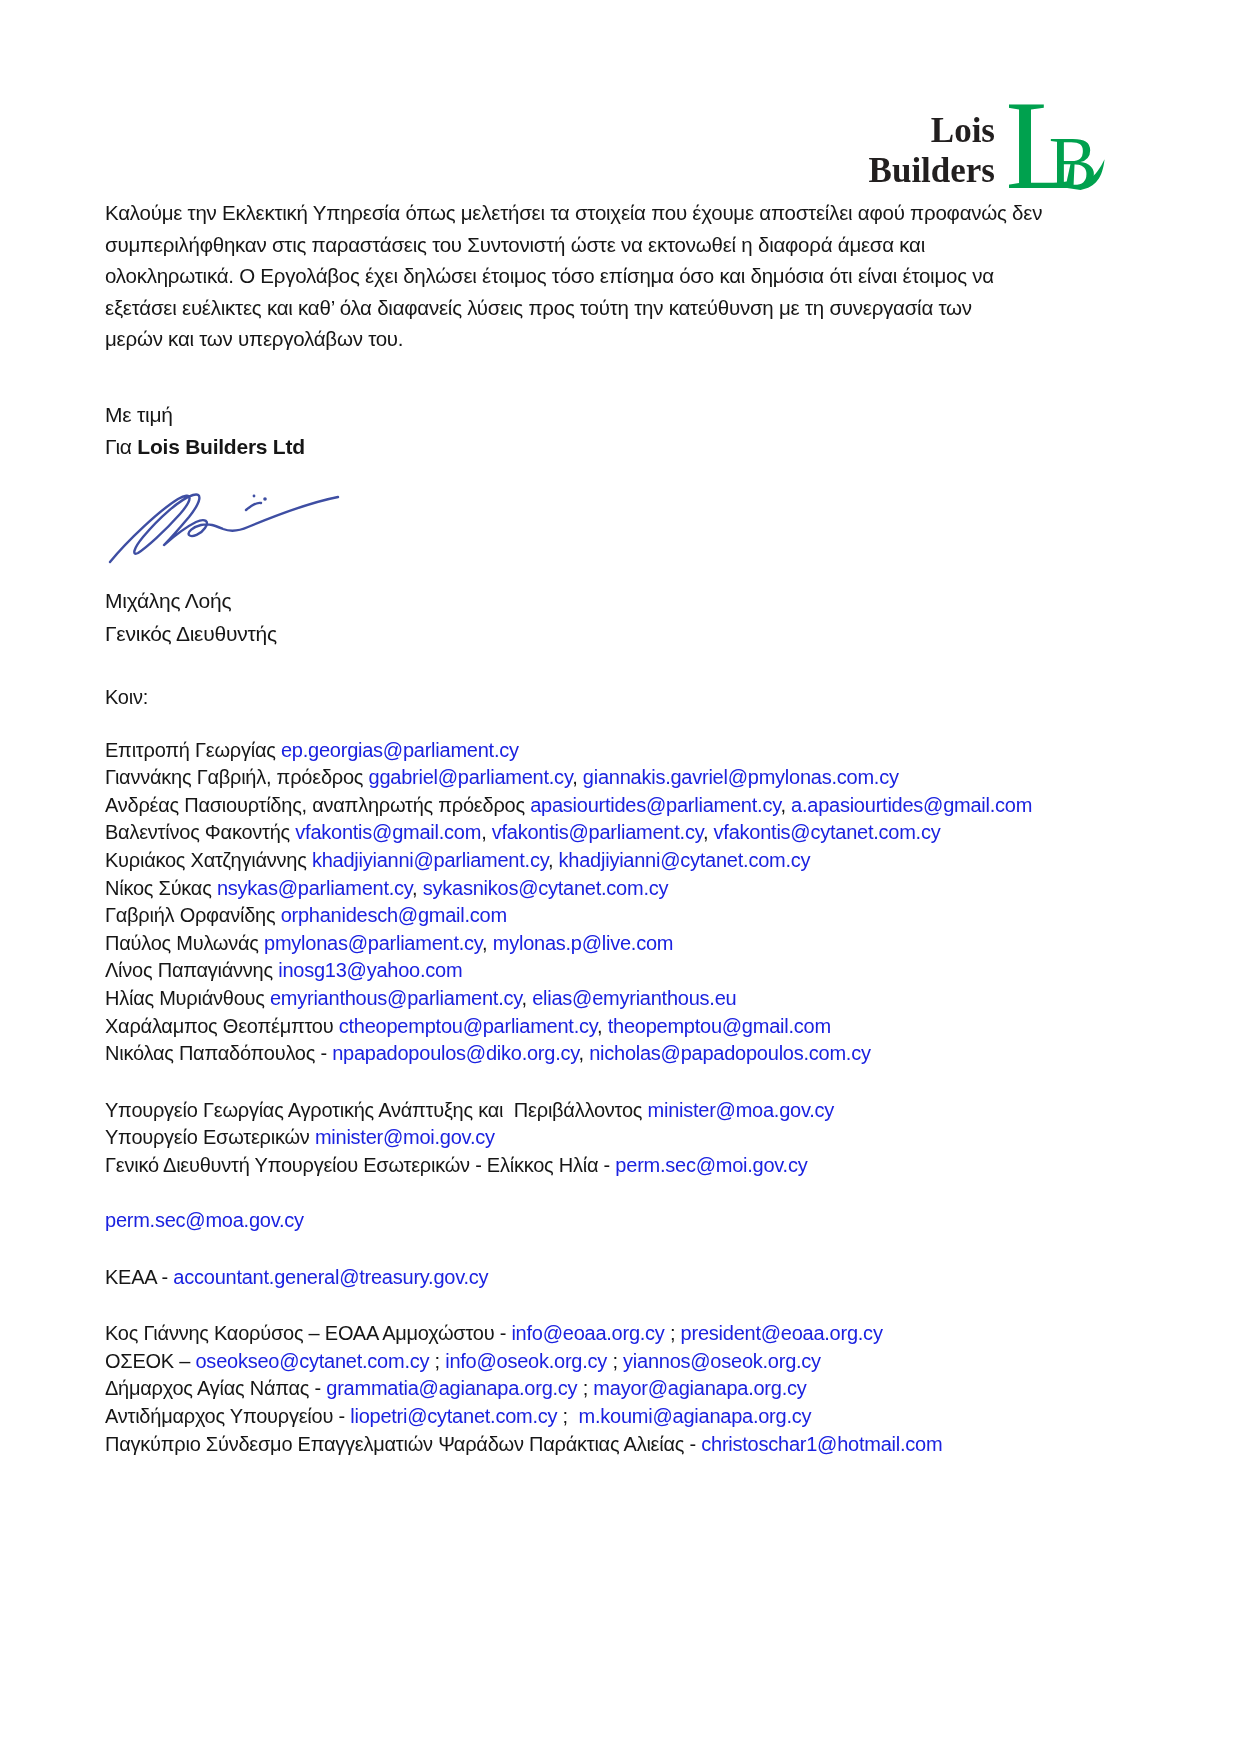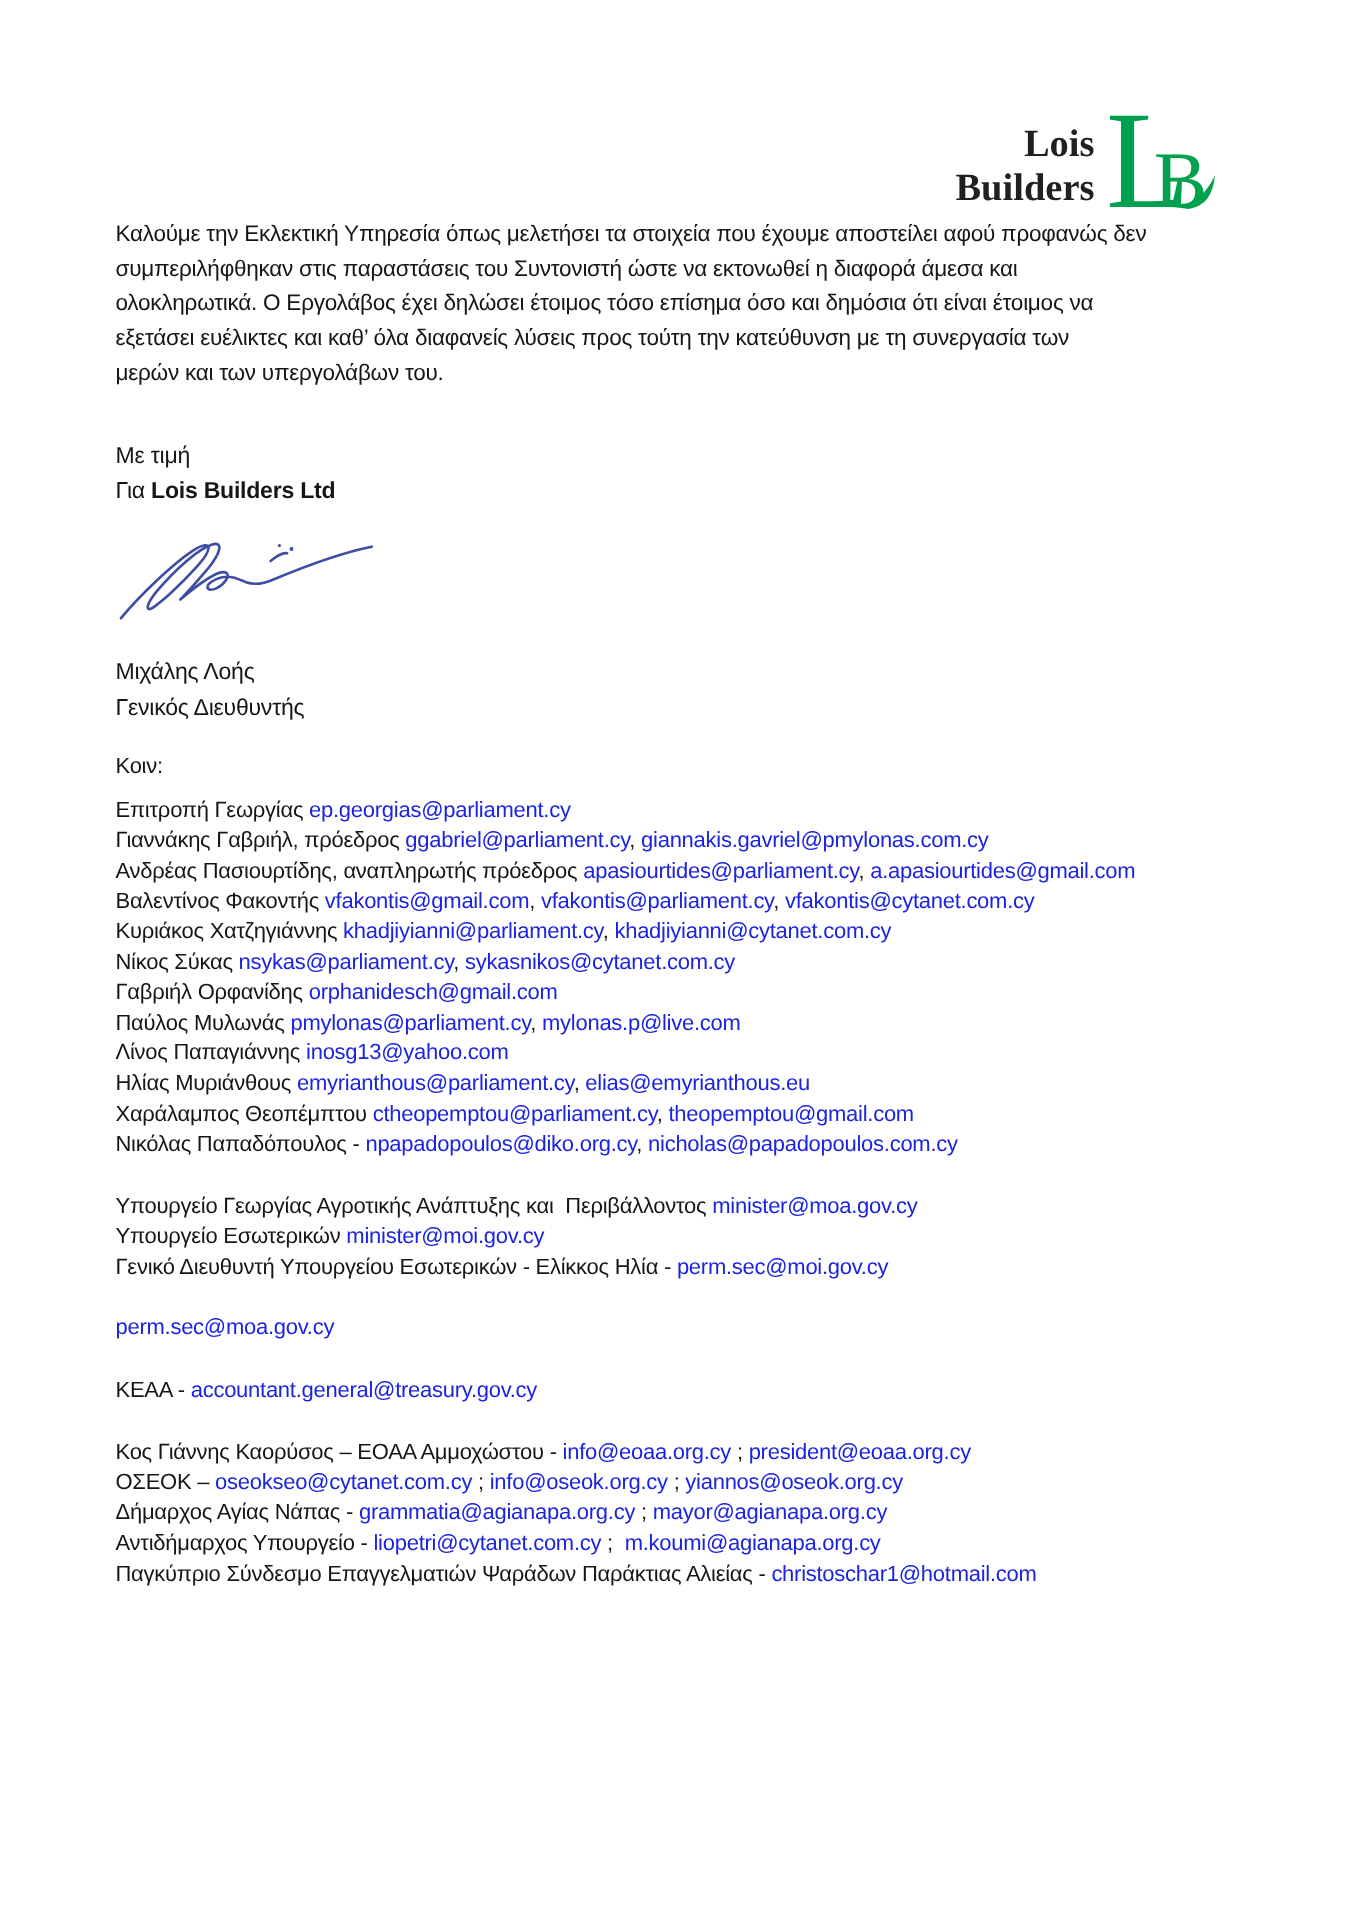--- a/index.html
+++ b/index.html
@@ -19,24 +19,24 @@
   .monogram{display:block;}
   
   .para{position:absolute;left:105px;top:197px;width:1136px;
     font-size:20.5px;line-height:31.5px;white-space:pre;}
   
   .closing{position:absolute;left:105px;top:399px;font-size:21px;line-height:32px;}
   .closing b{font-weight:bold;}
   
   .signature{position:absolute;left:102px;top:486px;}
   
-  .signer{position:absolute;left:105px;top:584px;font-size:21px;line-height:33px;margin-top:10px;}
+  .signer{position:absolute;left:105px;top:584px;font-size:21px;line-height:33px;}
   
   .cc-section{position:absolute;left:105px;top:684px;font-size:20px;line-height:27.6px;}
-  .cc-label{margin-bottom:12px;}
+  .cc-label{margin-bottom:25px;}
   .cc-block{margin-bottom:29px;}
   .cc-line{white-space:pre;}
   a.email-link{color:var(--link,#1212EE);cursor:pointer;}
 </style>
 </head>
 <body>
 
 <div class="page" style="--link: #1B22E0; --text: #161616;">
 
   <div class="logo">
@@ -100,19 +100,19 @@
           <div class="cc-line"><span>Γενικό Διευθυντή Υπουργείου Εσωτερικών - Ελίκκος Ηλία - </span><a class="email-link">perm.sec@moi.gov.cy</a></div>
           <div class="cc-line"><br><a class="email-link">perm.sec@moa.gov.cy</a></div>
         </div>
         <div class="cc-block">
           <div class="cc-line"><span>ΚΕΑΑ - </span><a class="email-link">accountant.general@treasury.gov.cy</a></div>
         </div>
         <div class="cc-block">
           <div class="cc-line"><span>Κος Γιάννης Καορύσος – ΕΟΑΑ Αμμοχώστου - </span><a class="email-link">info@eoaa.org.cy</a><span> ; </span><a class="email-link">president@eoaa.org.cy</a></div>
           <div class="cc-line"><span>ΟΣΕΟΚ – </span><a class="email-link">oseokseo@cytanet.com.cy</a><span> ; </span><a class="email-link">info@oseok.org.cy</a><span> ; </span><a class="email-link">yiannos@oseok.org.cy</a></div>
           <div class="cc-line"><span>Δήμαρχος Αγίας Νάπας - </span><a class="email-link">grammatia@agianapa.org.cy</a><span> ; </span><a class="email-link">mayor@agianapa.org.cy</a></div>
-          <div class="cc-line"><span>Αντιδήμαρχος Υπουργείο - </span><a class="email-link">liopetri@cytanet.com.cy</a><span> ;  </span><a class="email-link">m.koumi@agianapa.org.cy</a></div>
+          <div class="cc-line"><span>Αντιδήμαρχος Υπουργείου - </span><a class="email-link">liopetri@cytanet.com.cy</a><span> ;  </span><a class="email-link">m.koumi@agianapa.org.cy</a></div>
           <div class="cc-line"><span>Παγκύπριο Σύνδεσμο Επαγγελματιών Ψαράδων Παράκτιας Αλιείας - </span><a class="email-link">christoschar1@hotmail.com</a></div>
         </div>
       </div>
   </div>
 
 </div>
 
 </body></html>

